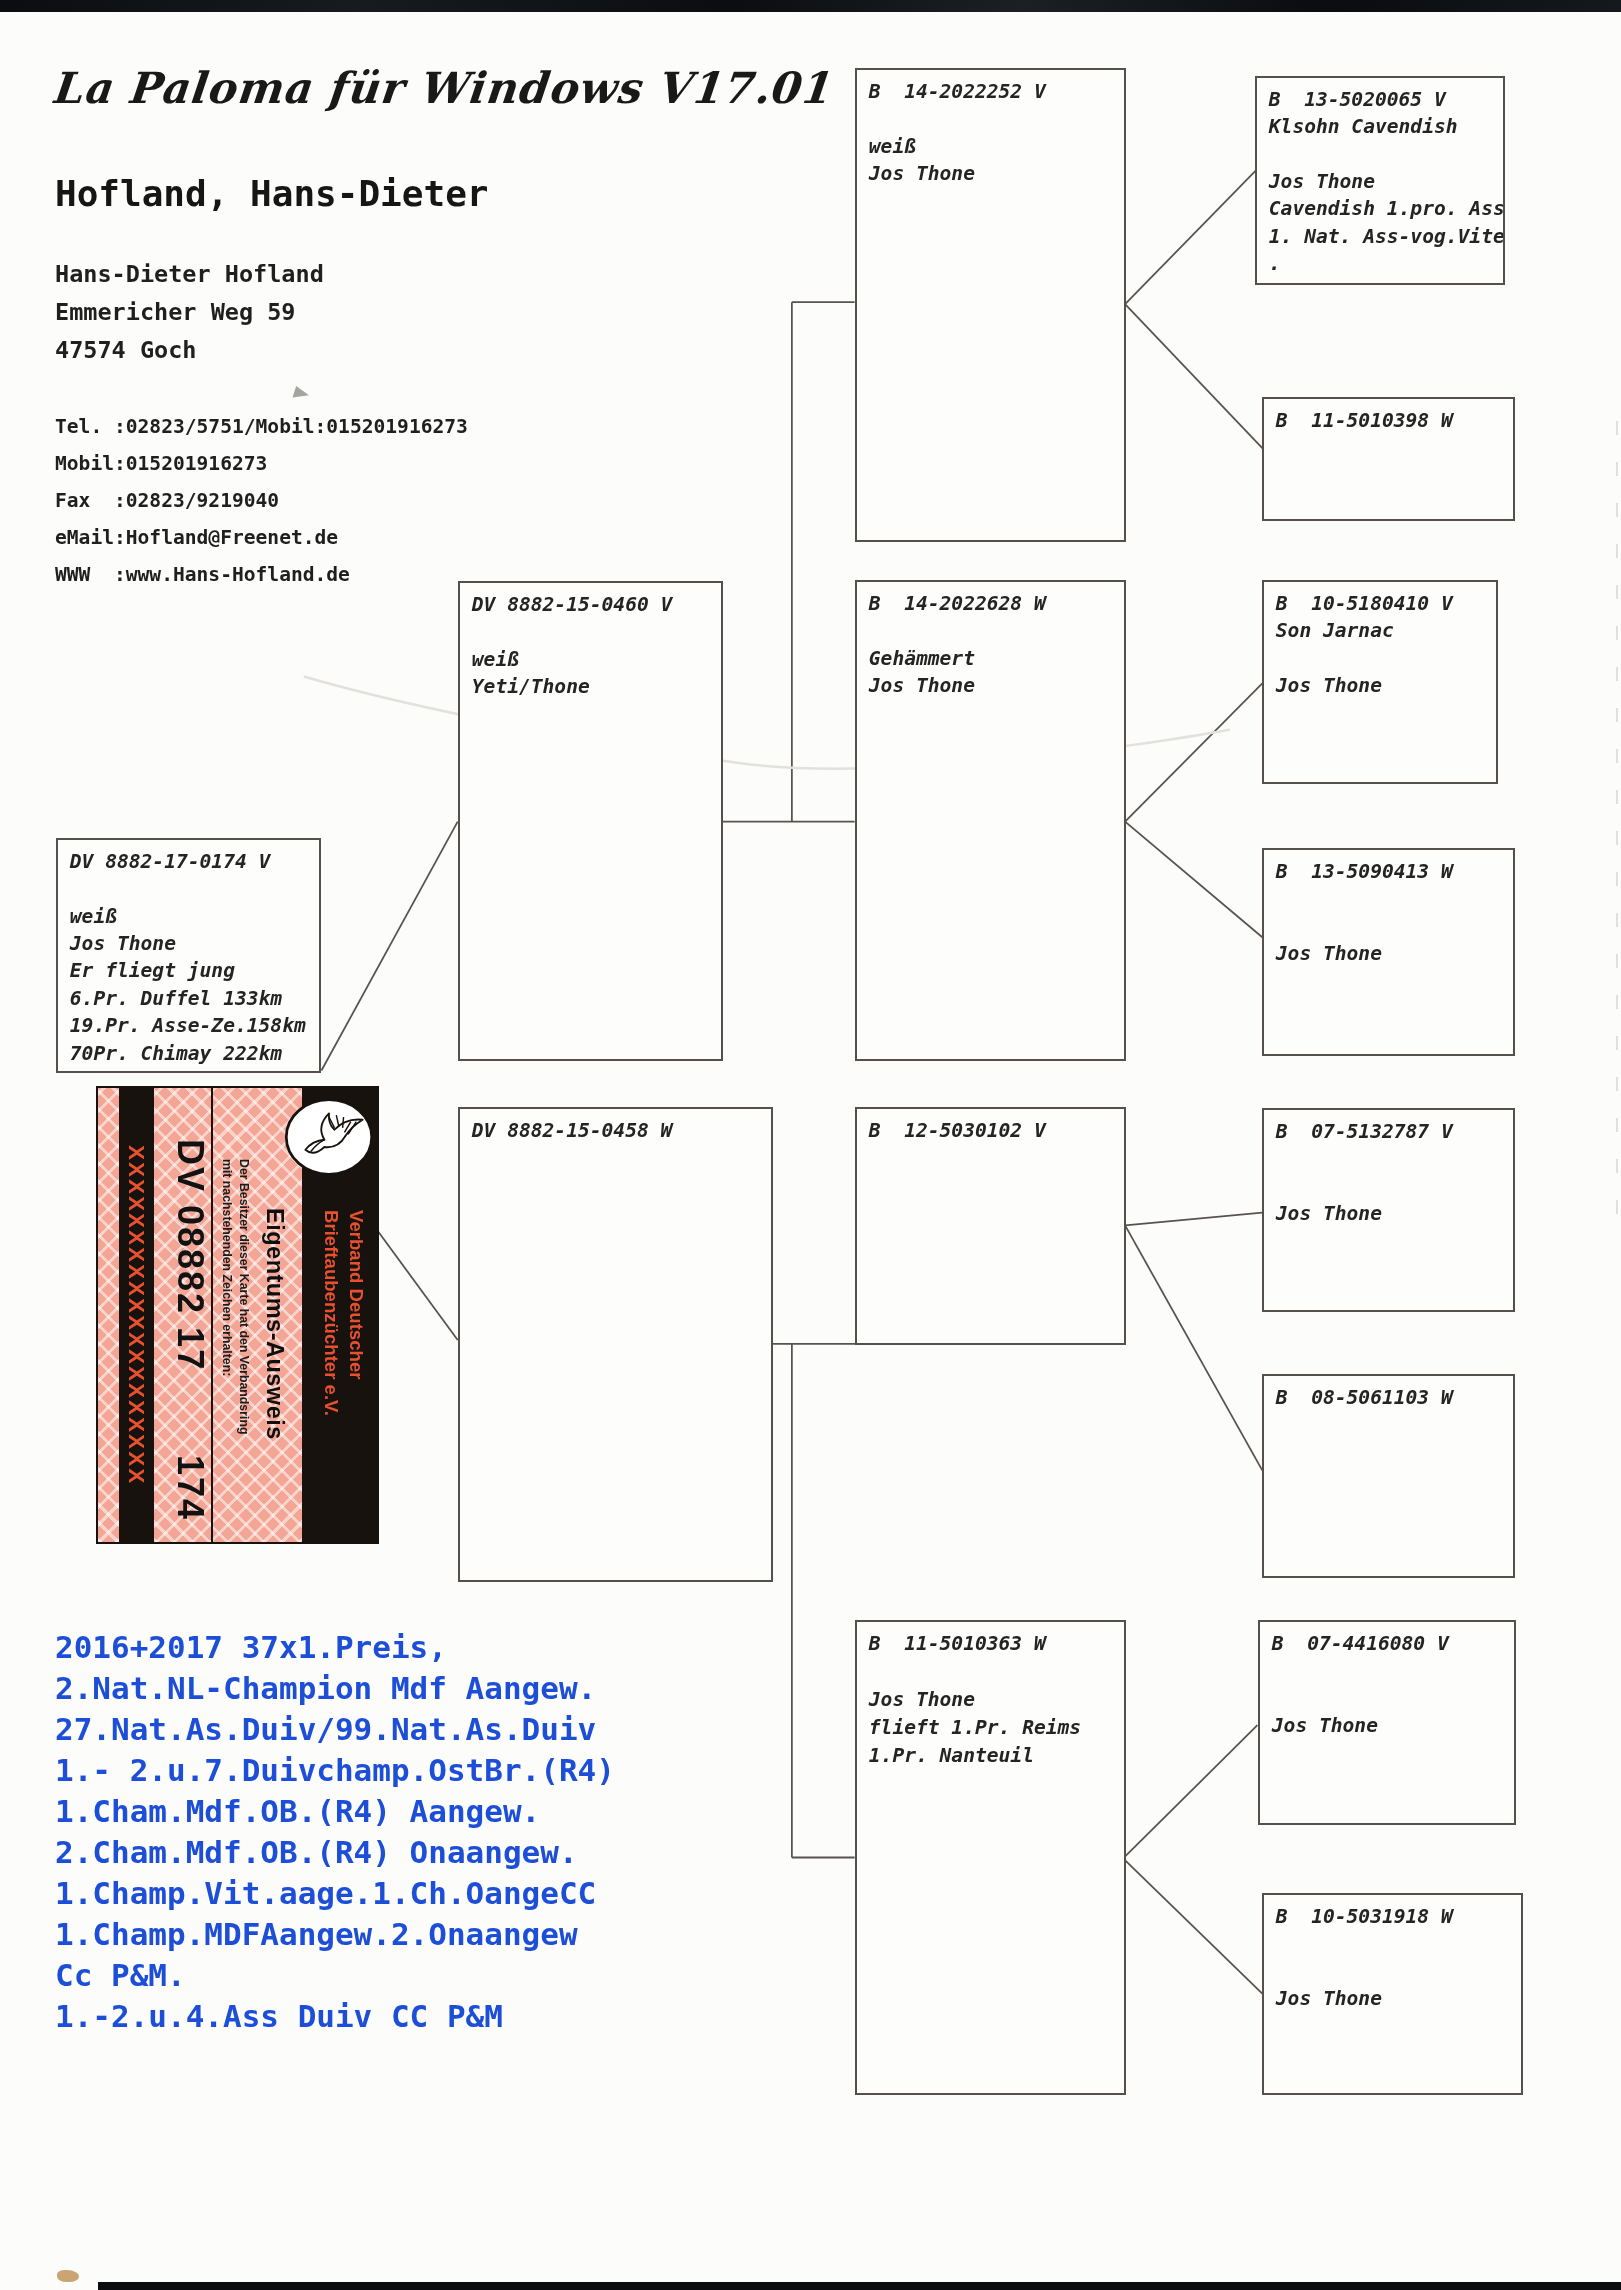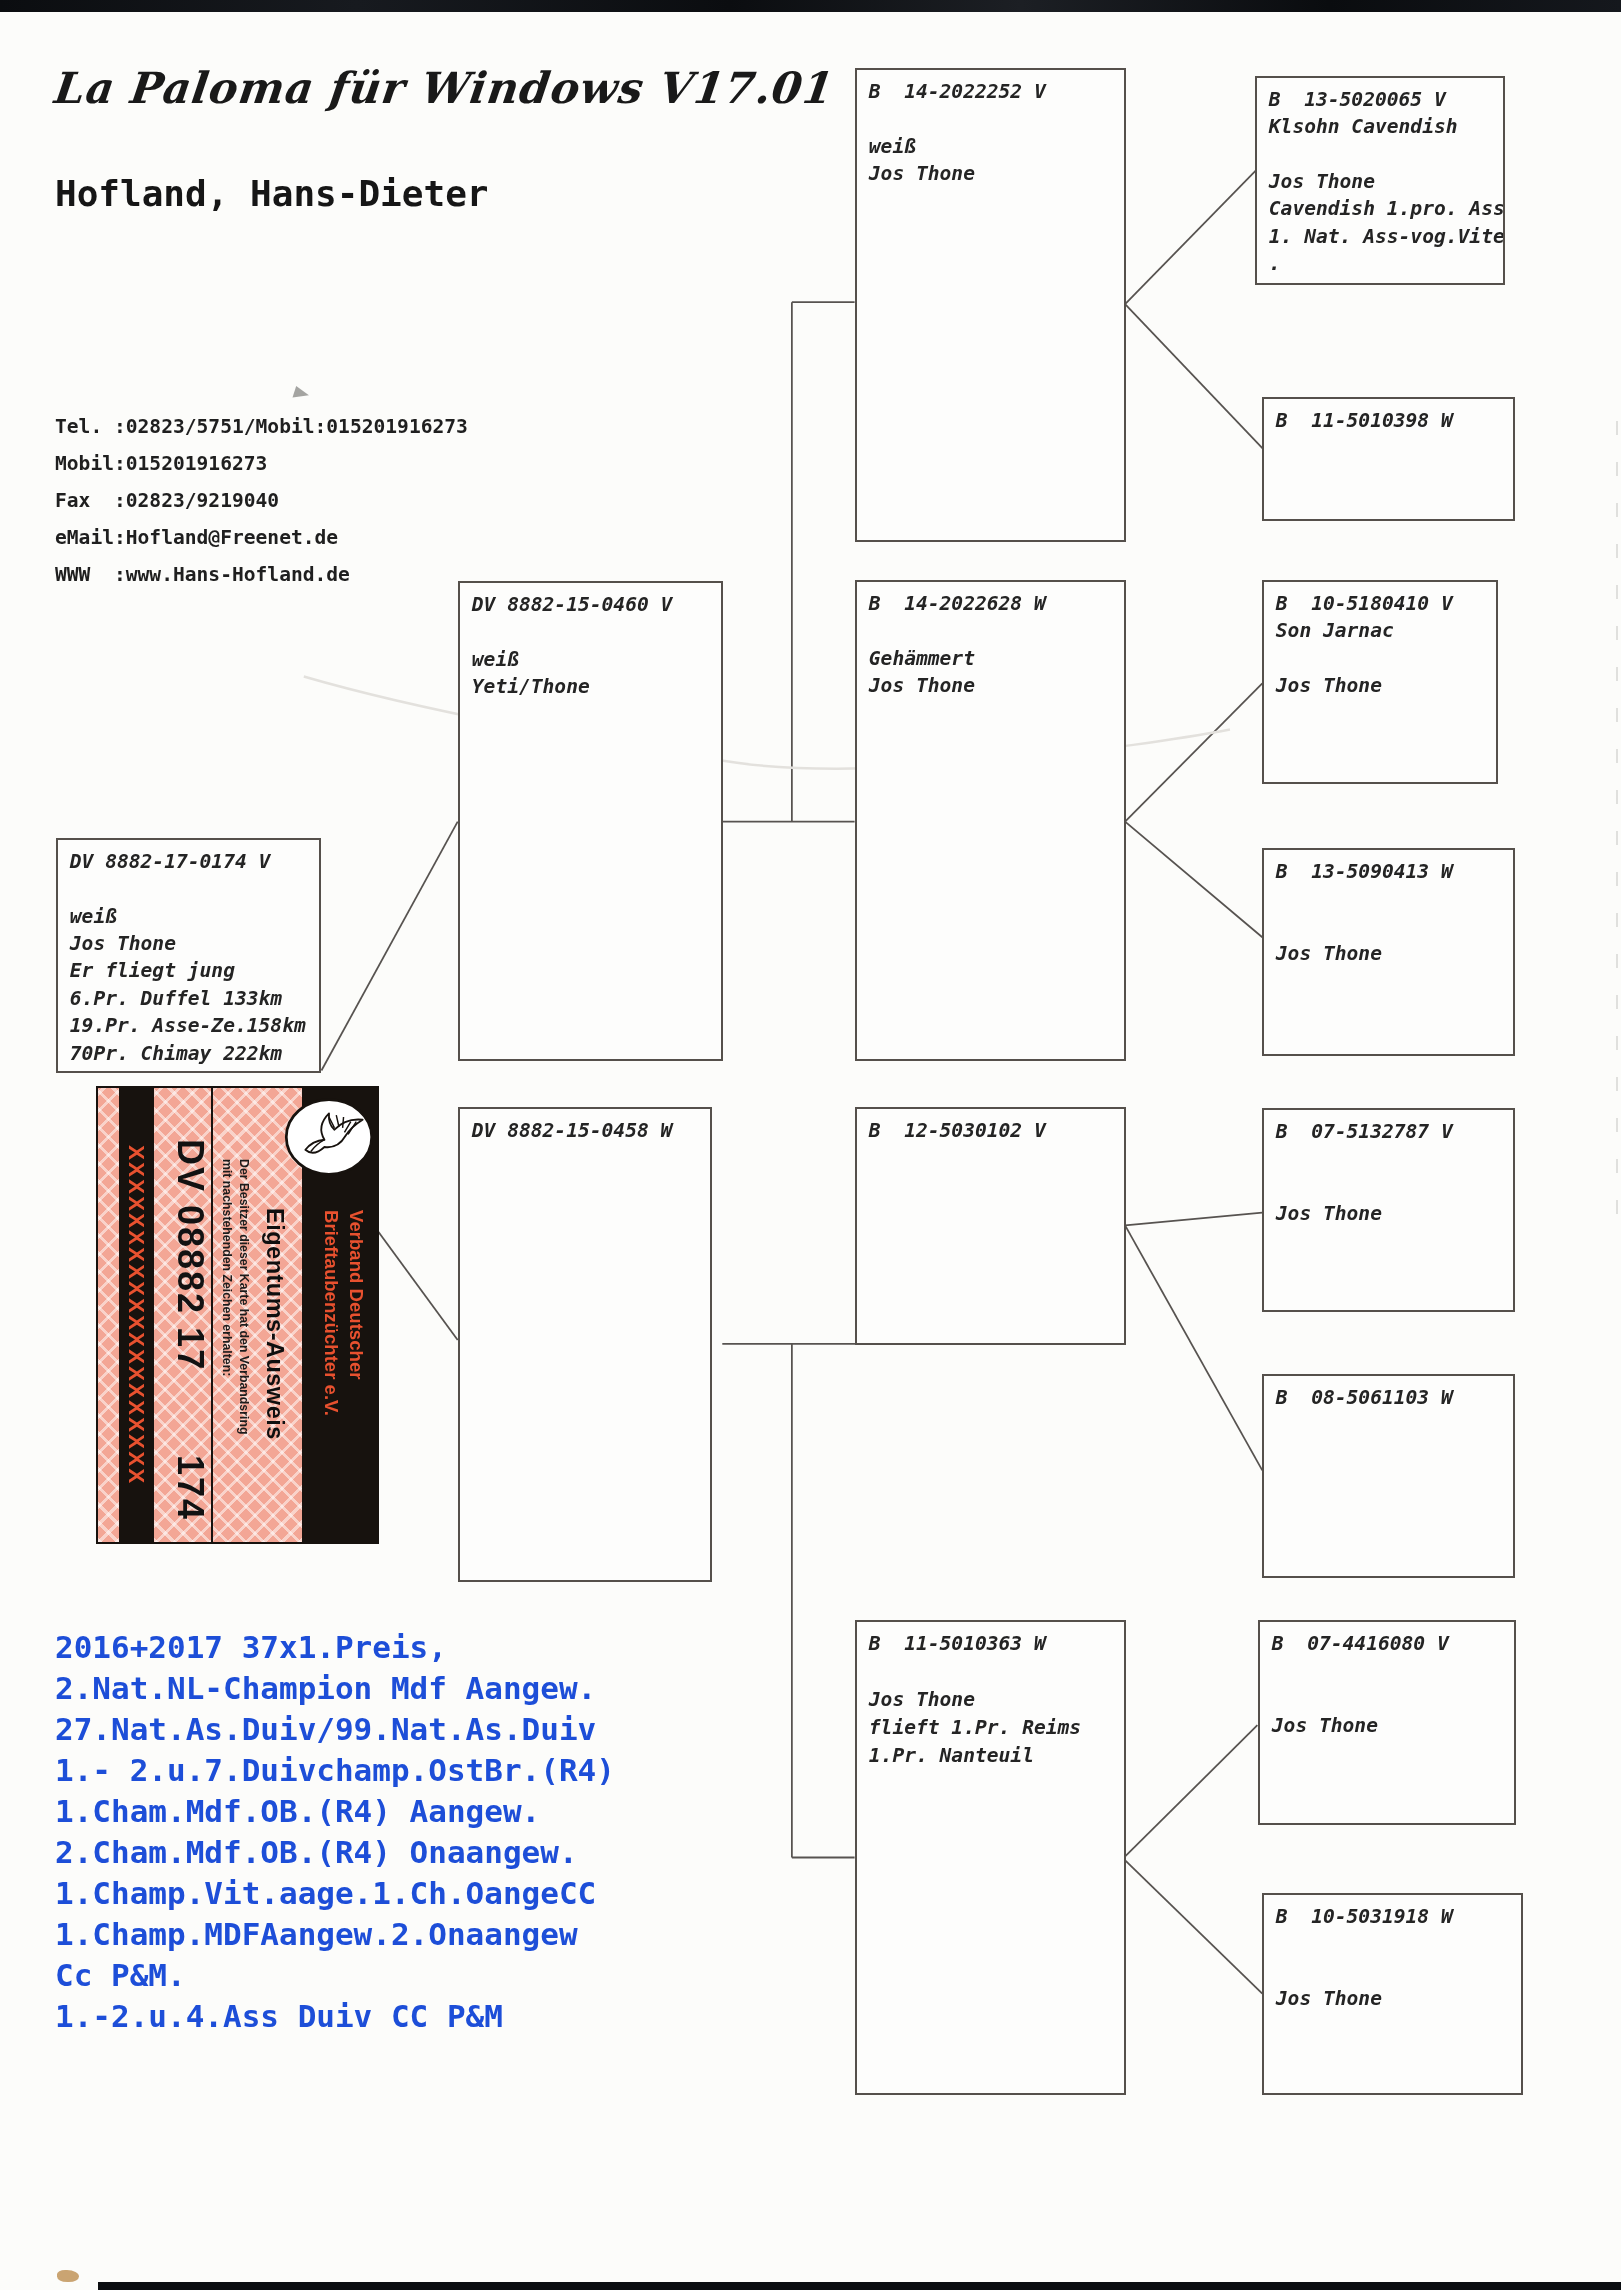--- a/index.html
+++ b/index.html
@@ -64,20 +64,23 @@
 </head>
 <body>
 
 <div class="page">
 
   <div class="topbar"></div>
   <div class="edge-dashes"></div>
 
   <div class="app-title">La Paloma für Windows V17.01</div>
   <h1 class="owner">Hofland, Hans-Dieter</h1>
+  <div class="addr">Hans-Dieter Hofland
+Emmericher Weg 59
+47574 Goch</div>
   <div class="contact">Tel. :02823/5751/Mobil:015201916273
 Mobil:015201916273
 Fax  :02823/9219040
 eMail:Hofland@Freenet.de
 WWW  :www.Hans-Hofland.de</div>
 
   <svg class="connectors" width="1621" height="2291" viewBox="0 0 1654 2337">
     <g stroke="#575350" stroke-width="1.8" fill="none">
       <line x1="328" y1="1092" x2="467" y2="838"></line>
       <line x1="330" y1="1180" x2="467" y2="1367"></line>
@@ -105,21 +108,21 @@
 Jos Thone
 Er fliegt jung
 6.Pr. Duffel 133km
 19.Pr. Asse-Ze.158km
 70Pr. Chimay 222km</div>
 
   <div class="pbox" style="left:458px;top:581px;width:265px;height:480px;">DV 8882-15-0460 V
 
 weiß
 Yeti/Thone</div>
-  <div class="pbox" style="left:458px;top:1107px;width:254px;height:475px;">DV 8882-15-0458 W</div>
+  <div class="pbox" style="left:458px;top:1107px;width:315px;height:475px;">DV 8882-15-0458 W</div>
 
   <div class="pbox" style="left:855px;top:68px;width:271px;height:474px;">B  14-2022252 V
 
 weiß
 Jos Thone</div>
   <div class="pbox" style="left:855px;top:580px;width:271px;height:481px;">B  14-2022628 W
 
 Gehämmert
 Jos Thone</div>
   <div class="pbox" style="left:855px;top:1107px;width:271px;height:238px;">B  12-5030102 V</div>

